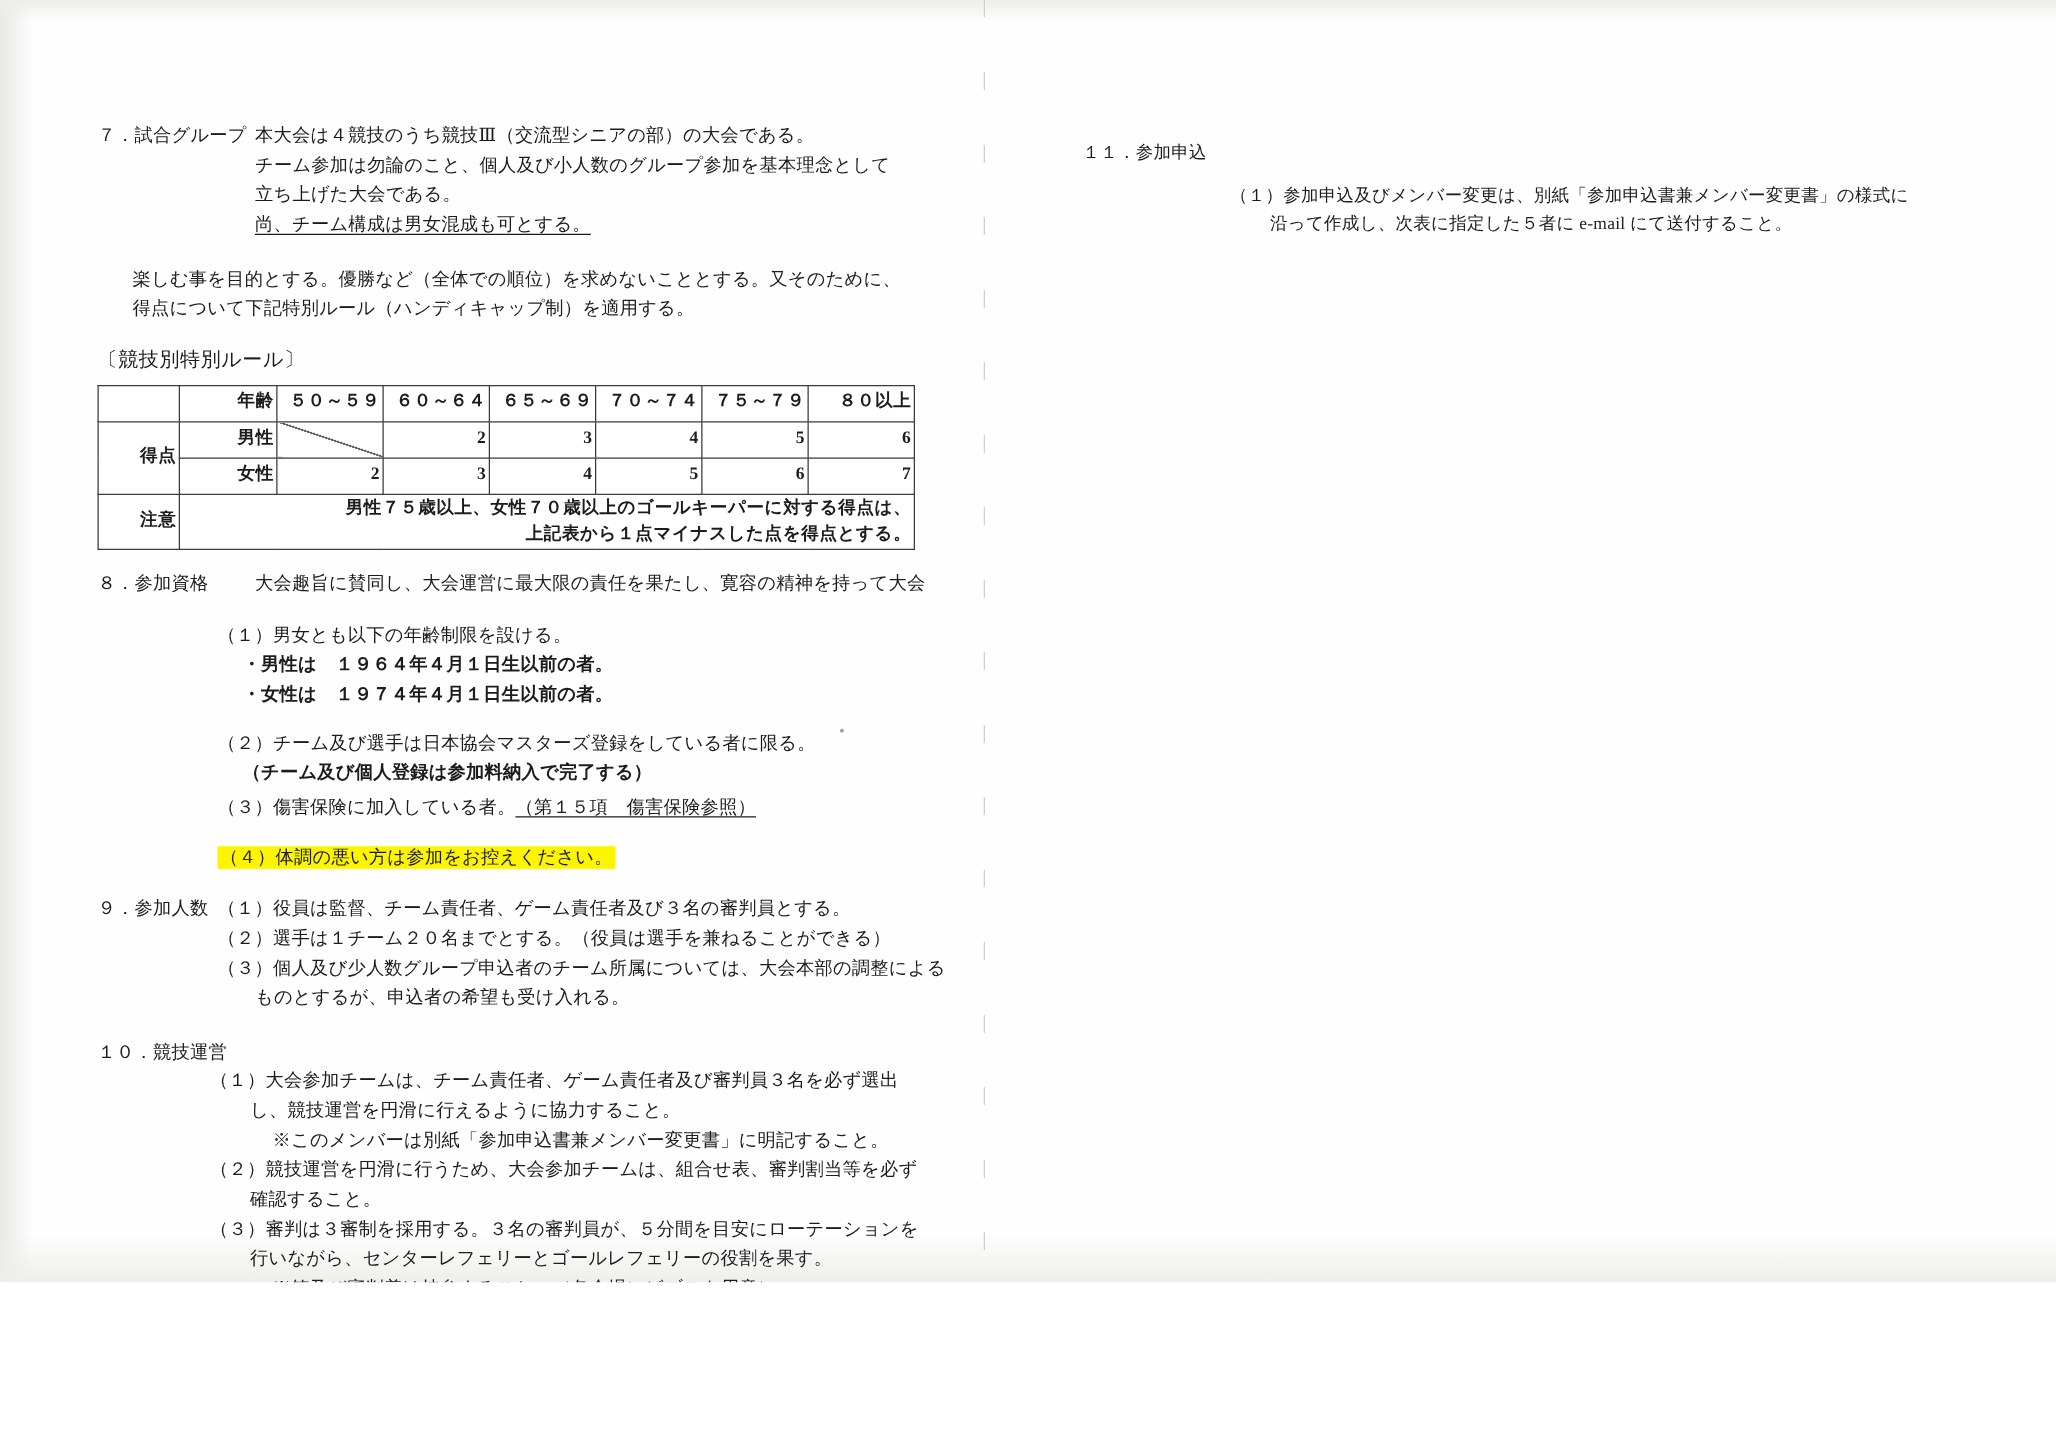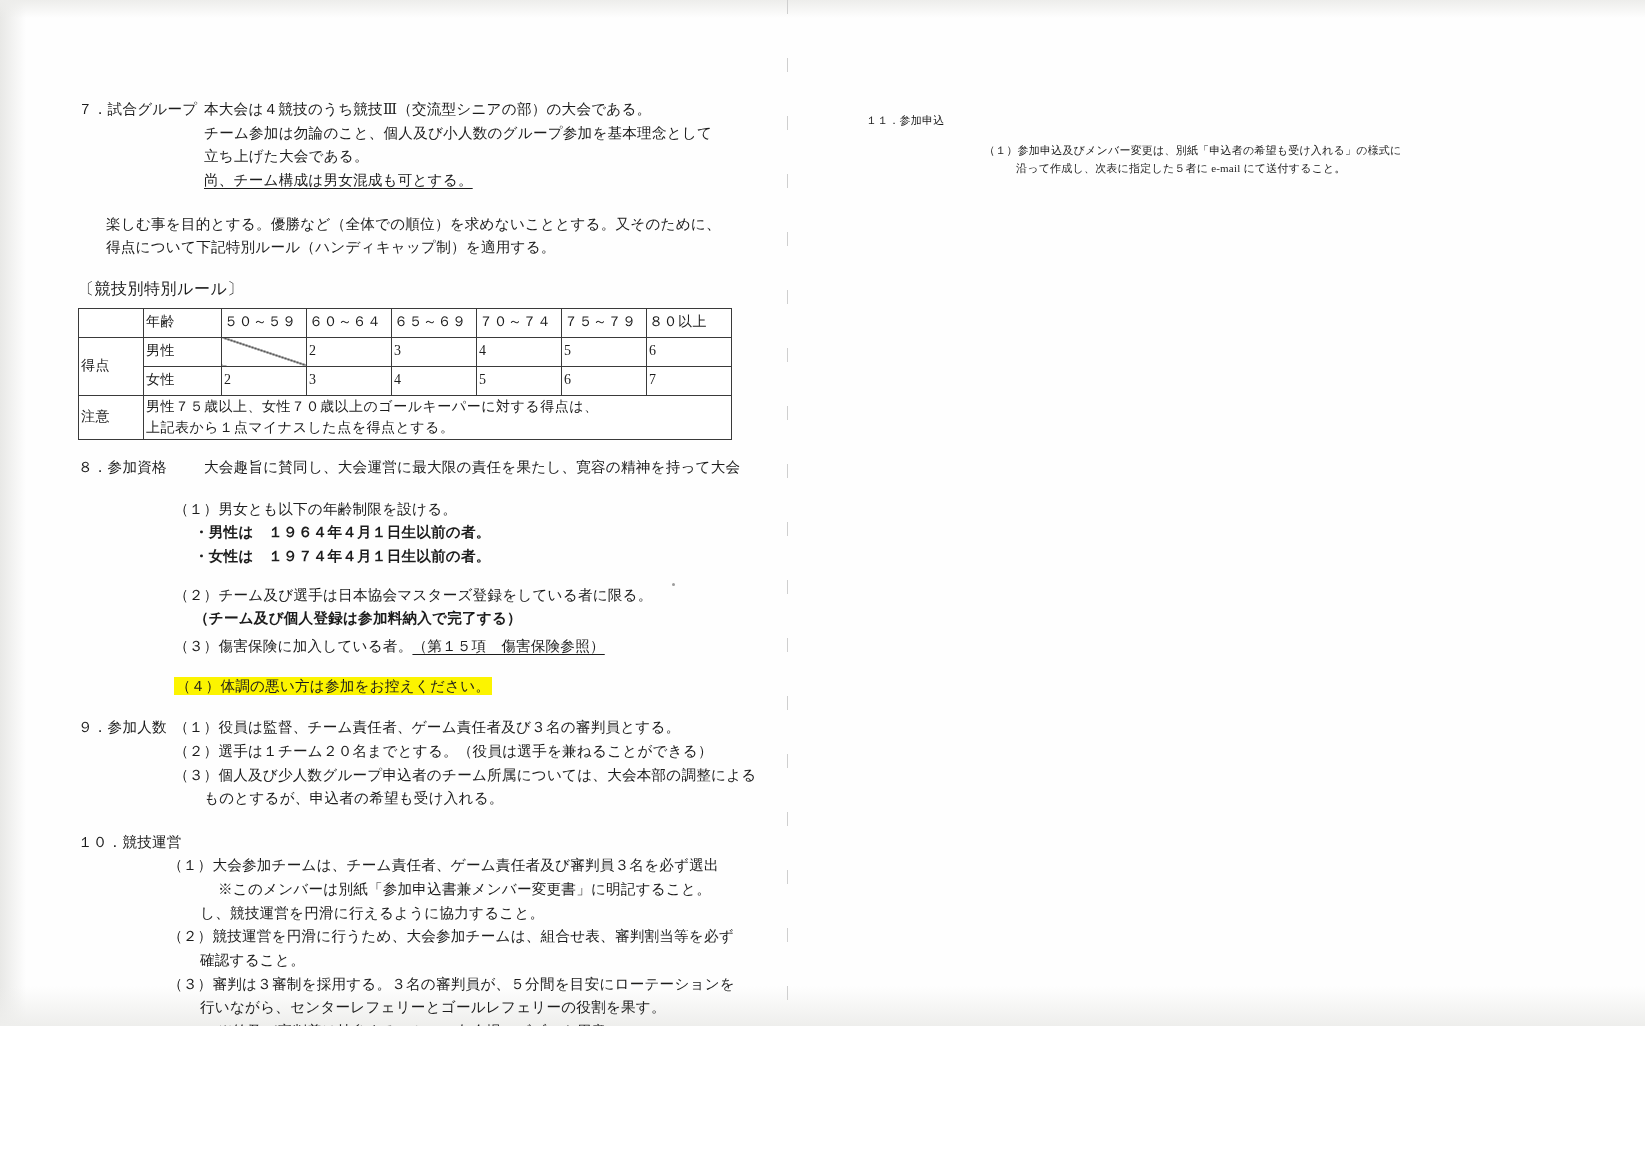--- a/index.html
+++ b/index.html
@@ -70,21 +70,21 @@
     width: 660px;
     font-size: 14.6px;
     line-height: 1.62;
     letter-spacing: 0.2px;
   }
   .col-right {
     position: absolute;
     left: 866px;
     top: 112px;
     width: 660px;
-    font-size: 11px;
+    font-size: 14px;
     line-height: 1.62;
     letter-spacing: 0.2px;
   }
 
   .blk { margin-bottom: 15px; }
   .row { display: block; white-space: nowrap; }
   .ind2 { padding-left: 126px; }
   .ind3 { padding-left: 42px; }
   .ind5 { padding-left: 96px; }
   .ind6 { padding-left: 116px; font-weight: bold; }
@@ -109,23 +109,23 @@
   }
   table.score {
     border-collapse: collapse;
     width: 617px;
     table-layout: fixed;
     font-size: 14px;
     background: #fff;
   }
   table.score td, table.score th {
     border: 1px solid #3a3a3a;
-    text-align: left;
+    text-align: right;
     height: 28px;
-    font-weight: normal;
+    font-weight: bold;
     letter-spacing: 0.5px;
     padding: 0 2px;
   }
   table.score .c-lab { width: 60px; }
   table.score .c-age { width: 73px; }
   table.score .c-v { width: 80px; }
   td.note-cell {
     text-align: left;
     padding: 5px 8px 7px 8px;
     height: auto;
@@ -252,32 +252,32 @@
         <span class="label" style="width:96px;">９．参加人数</span><span>（１）</span><span>役員は監督、チーム責任者、ゲーム責任者及び３名の審判員とする。</span>
       </span>
       <span class="row ind5" style="padding-left:96px;"><span>（２）</span><span>選手は１チーム２０名までとする。（役員は選手を兼ねることができる）</span></span>
       <span class="row ind5" style="padding-left:96px;"><span>（３）</span><span>個人及び少人数グループ申込者のチーム所属については、大会本部の調整による</span></span>
       <span class="row" style="padding-left:126px;">ものとするが、申込者の希望も受け入れる。</span>
     </div>
 
     <div class="blk" style="margin-top:20px;">
       <span class="row">１０．競技運営</span>
       <span class="row ind5" style="padding-left:90px;"><span>（１）</span><span>大会参加チームは、チーム責任者、ゲーム責任者及び審判員３名を必ず選出</span></span>
+      <span class="row" style="padding-left:122px;">し、競技運営を円滑に行えるように協力すること。</span>
       <span class="row" style="padding-left:140px;">※このメンバーは別紙「参加申込書兼メンバー変更書」に明記すること。</span>
-      <span class="row" style="padding-left:122px;">し、競技運営を円滑に行えるように協力すること。</span>
       <span class="row ind5" style="padding-left:90px;"><span>（２）</span><span>競技運営を円滑に行うため、大会参加チームは、組合せ表、審判割当等を必ず</span></span>
       <span class="row" style="padding-left:122px;">確認すること。</span>
       <span class="row ind5" style="padding-left:90px;"><span>（３）</span><span>審判は３審制を採用する。３名の審判員が、５分間を目安にローテーションを</span></span>
       <span class="row" style="padding-left:122px;">行いながら、センターレフェリーとゴールレフェリーの役割を果す。</span>
       <span class="row" style="padding-left:140px;">※笛及び審判着は持参すること。（各会場にビブスを用意）</span>
     </div>
 
   </div>
 
   <div class="col-right">
     <div class="blk">
       <span class="row">１１．参加申込</span>
-      <span class="row" style="padding-left:118px; margin-top:12px; display:block;"><span>（１）</span><span>参加申込及びメンバー変更は、別紙「申込者の希望も受け入れる」の様式に</span></span>
+      <span class="row" style="padding-left:118px; margin-top:12px; display:block;"><span>（１）</span><span>参加申込及びメンバー変更は、別紙「参加申込書兼メンバー変更書」の様式に</span></span>
       <span class="row" style="padding-left:150px;">沿って作成し、次表に指定した５者に e-mail にて送付すること。</span>
     </div>
   </div>
 
 </div>
 
 </body></html>

